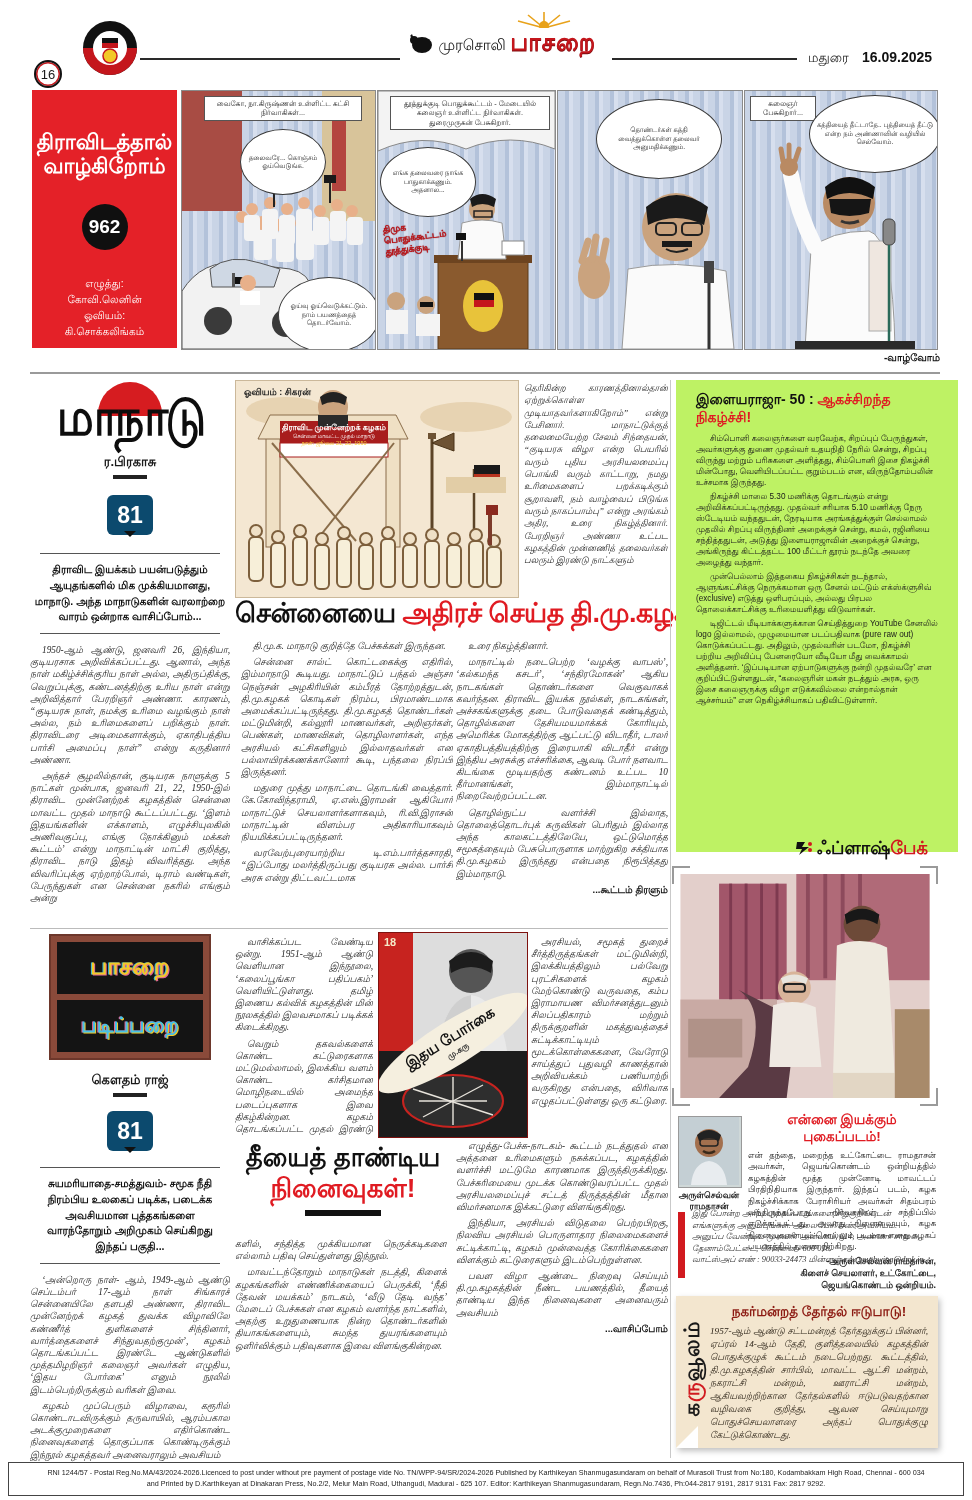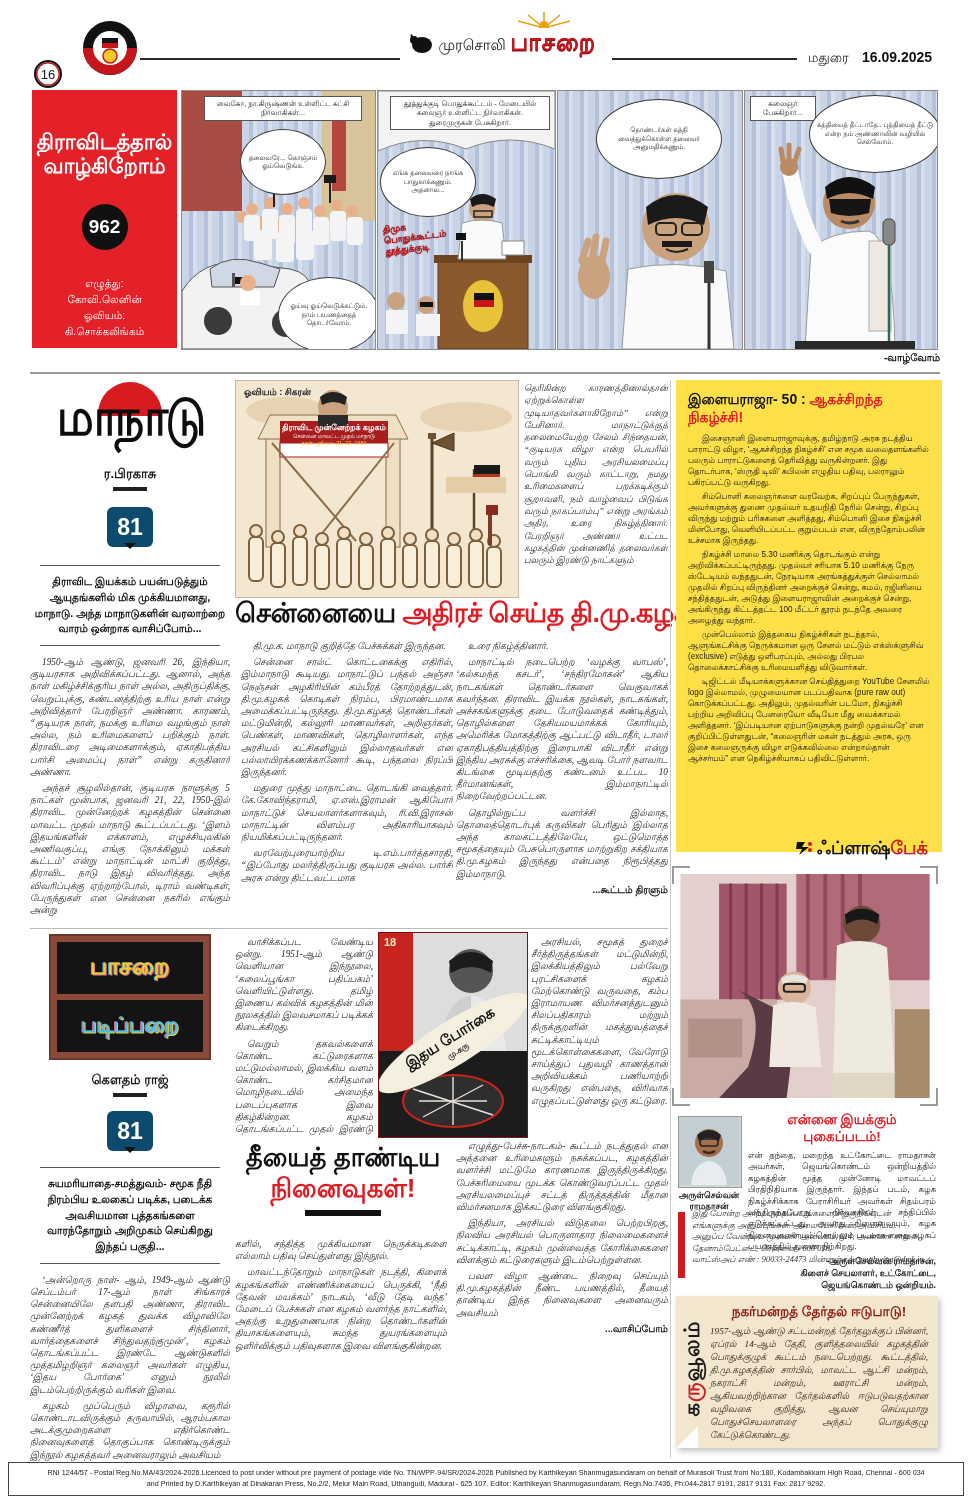--- a/index.html
+++ b/index.html
@@ -52,21 +52,21 @@
         font-size:9.5px;text-align:right;color:#111;}
   
   .mainhead{font-size:27px;font-weight:800;letter-spacing:-0.5px;white-space:nowrap;}
   .mainhead .hb{color:#111;}
   .mainhead .hr{color:#e01b22;}
   .theehead{font-size:26px;font-weight:800;text-align:center;line-height:1.2;}
   .theehead .l1{color:#111;}
   .theehead .l2{color:#e01b22;}
   .theerule{width:76px;height:6px;background:#111;margin:6px auto 0;}
   
-  .pinkbox{background:#fde047;padding:11px 12px;}
+  .pinkbox{background:#bef264;padding:11px 20px;}
   .pinkhead{font-size:14px;font-weight:800;margin-bottom:6px;}
   .pinkhead .b{color:#111;}
   .pinkhead .r{color:#e01b22;}
   .pinkbox p{font-size:8.2px;line-height:11px;text-indent:14px;margin:0 0 3px;}
   
   .fb-head{font-size:18px;font-weight:800;}
   .fb-head .b{color:#111;}
   .fb-head .r{color:#d11a1f;}
   .corner{position:absolute;width:16px;height:16px;border:2px solid #9a9a9a;}
   .c-tl{border-right:none;border-bottom:none;}
@@ -279,21 +279,21 @@
 </div>
 <div class="abs signoff" style="left:884px;top:352px;">-வாழ்வோம்</div>
 
 <div class="abs rule" style="left:30px;top:372px;width:910px;height:2px;"></div>
 
 <div class="abs" style="left:30px;top:382px;width:200px;height:544px;">
   <div class="mn-wrap">
     <div class="mn-sun"></div>
     <div class="mn-txt">மாநாடு</div>
   </div>
-  <div class="colhead-author" style="margin-top:16px;">ர.பிரகாசு</div>
+  <div class="colhead-author" style="margin-top:4px;">ர.பிரகாசு</div>
   <div class="author-dash"></div>
   <div style="margin-top:16px;">
       <div class="badge81">81</div>
     </div>
   <div class="thinline" style="margin:18px 10px 8px;"></div>
   <div class="intro" style="padding:0 2px;">திராவிட இயக்கம் பயன்படுத்தும் ஆயுதங்களில் மிக முக்கியமானது, மாநாடு. அந்த மாநாடுகளின் வரலாற்றை வாரம் ஒன்றாக வாசிப்போம்...</div>
   <div class="thinline" style="margin:8px 10px 10px;"></div>
   <div class="sertxt just clip" style="height:268px;">
     <p>1950-ஆம் ஆண்டு, ஜனவரி 26, இந்தியா, குடியரசாக அறிவிக்கப்பட்டது. ஆனால், அந்த நாள் மகிழ்ச்சிக்குரிய நாள் அல்ல, அதிருப்திக்கு, வெறுப்புக்கு, கண்டனத்திற்கு உரிய நாள் என்று அறிவித்தார் பேரறிஞர் அண்ணா. காரணம், “குடியரசு நாள், நமக்கு உரிமை வழங்கும் நாள் அல்ல, நம் உரிமைகளைப் பறிக்கும் நாள். திராவிடரை அடிமைகளாக்கும், ஏகாதிபத்திய பார்சி அமைப்பு நாள்” என்று கருதினார் அண்ணா.</p>
     <p>அந்தச் சூழலில்தான், குடியரசு நாளுக்கு 5 நாட்கள் முன்பாக, ஜனவரி 21, 22, 1950-இல் திராவிட முன்னேற்றக் கழகத்தின் சென்னை மாவட்ட முதல் மாநாடு கூட்டப்பட்டது. ‘இளம் இதயங்களின் எக்காளம், எழுச்சியுலகின் அணிவகுப்பு, எங்கு நோக்கினும் மக்கள் கூட்டம்’ என்று மாநாட்டின் மாட்சி குறித்து, திராவிட நாடு இதழ் விவரித்தது. அந்த விவரிப்புக்கு ஏற்றாற்போல், டிராம் வண்டிகள், பேருந்துகள் என சென்னை நகரில் எங்கும் அன்று</p>
@@ -382,21 +382,20 @@
   <div class="more">...கூட்டம் திரளும்</div>
 </div>
 
 <div class="abs vrule" style="left:670px;top:380px;height:1078px;"></div>
 <div class="abs rule" style="left:30px;top:928px;width:638px;height:1px;background:#bbb;"></div>
 
 <div class="abs pinkbox clip" style="left:676px;top:380px;width:242px;height:450px;">
   <div class="pinkhead">
     <span class="b">இளையராஜா- 50 : </span><span class="r">ஆகச்சிறந்த நிகழ்ச்சி!</span>
   </div>
-  <p>இசைஞானி இளையராஜாவுக்கு, தமிழ்நாடு அரசு நடத்திய பாராட்டு விழா, ‘ஆகச்சிறந்த நிகழ்ச்சி’ என சமூக வலைதளங்களில் பலரும் பாராட்டுகளைத் தெரிவித்து வருகின்றனர். இது தொடர்பாக, ‘ஸ்ருதி டிவி’ சுபிலன் எழுதிய பதிவு, பலராலும் பகிரப்பட்டு வருகிறது.</p>
   <p>சிம்பொனி கலைஞர்களை வரவேற்க, சிறப்புப் பேருந்துகள், அவர்களுக்கு துணை முதல்வர் உதயநிதி நேரில் சென்று, சிறப்பு விருந்து மற்றும் பரிசுகளை அளித்தது, சிம்பொனி இசை நிகழ்ச்சி மின்போது, வெளியிடப்பட்ட குறும்படம் என, விருந்தோம்பலின் உச்சமாக இருந்தது.</p>
   <p>நிகழ்ச்சி மாலை 5.30 மணிக்கு தொடங்கும் என்று அறிவிக்கப்பட்டிருந்தது. முதல்வர் சரியாக 5.10 மணிக்கு நேரு ஸ்டேடியம் வந்ததுடன், நேரடியாக அரங்கத்துக்குள் செல்லாமல் முதலில் சிறப்பு விருந்தினர் அறைக்குச் சென்று, கமல், ரஜினியை சந்தித்ததுடன், அடுத்து இளையராஜாவின் அறைக்குச் சென்று, அங்கிருந்து கிட்டத்தட்ட 100 மீட்டர் தூரம் நடந்தே அவரை அழைத்து வந்தார்.</p>
   <p>முன்பெல்லாம் இத்தகைய நிகழ்ச்சிகள் நடந்தால், ஆளுங்கட்சிக்கு நெருக்கமான ஒரு சேனல் மட்டும் எக்ஸ்க்ளுசிவ் (exclusive) எடுத்து ஒளிபரப்பும், அல்லது பிரபல தொலைக்காட்சிக்கு உரிமையளித்து விடுவார்கள்.</p>
   <p>டிஜிட்டல் மீடியாக்களுக்கான செய்தித்துறை YouTube சேனலில் logo இல்லாமல், முழுமையான படப்பதிவாக (pure raw out) கொடுக்கப்பட்டது. அதிலும், முதல்வரின் படமோ, நிகழ்ச்சி பற்றிய அறிவிப்பு பேனரையோ வீடியோ மீது வைக்காமல் அளித்தனர். ‘இப்படியான ஏற்பாடுகளுக்கு நன்றி முதல்வரே’ என குறிப்பிட்டுள்ளதுடன், “கலைஞரின் மகன் நடத்தும் அரசு, ஒரு இசை கலைஞருக்கு விழா எடுக்கவில்லை என்றால்தான் ஆச்சர்யம்” என நெகிழ்ச்சியாகப் பதிவிட்டுள்ளார்.</p>
 </div>
 
 <div class="abs" style="left:676px;top:838px;width:262px;height:450px;">
   <div style="text-align:right;padding-right:10px;">
     <svg width="18" height="16" viewBox="0 0 18 16" style="vertical-align:-2px">
       <path d="M2 2 L10 2 L7 7 L14 7 L4 15 L7 9 L1 9Z" fill="#111"></path>

